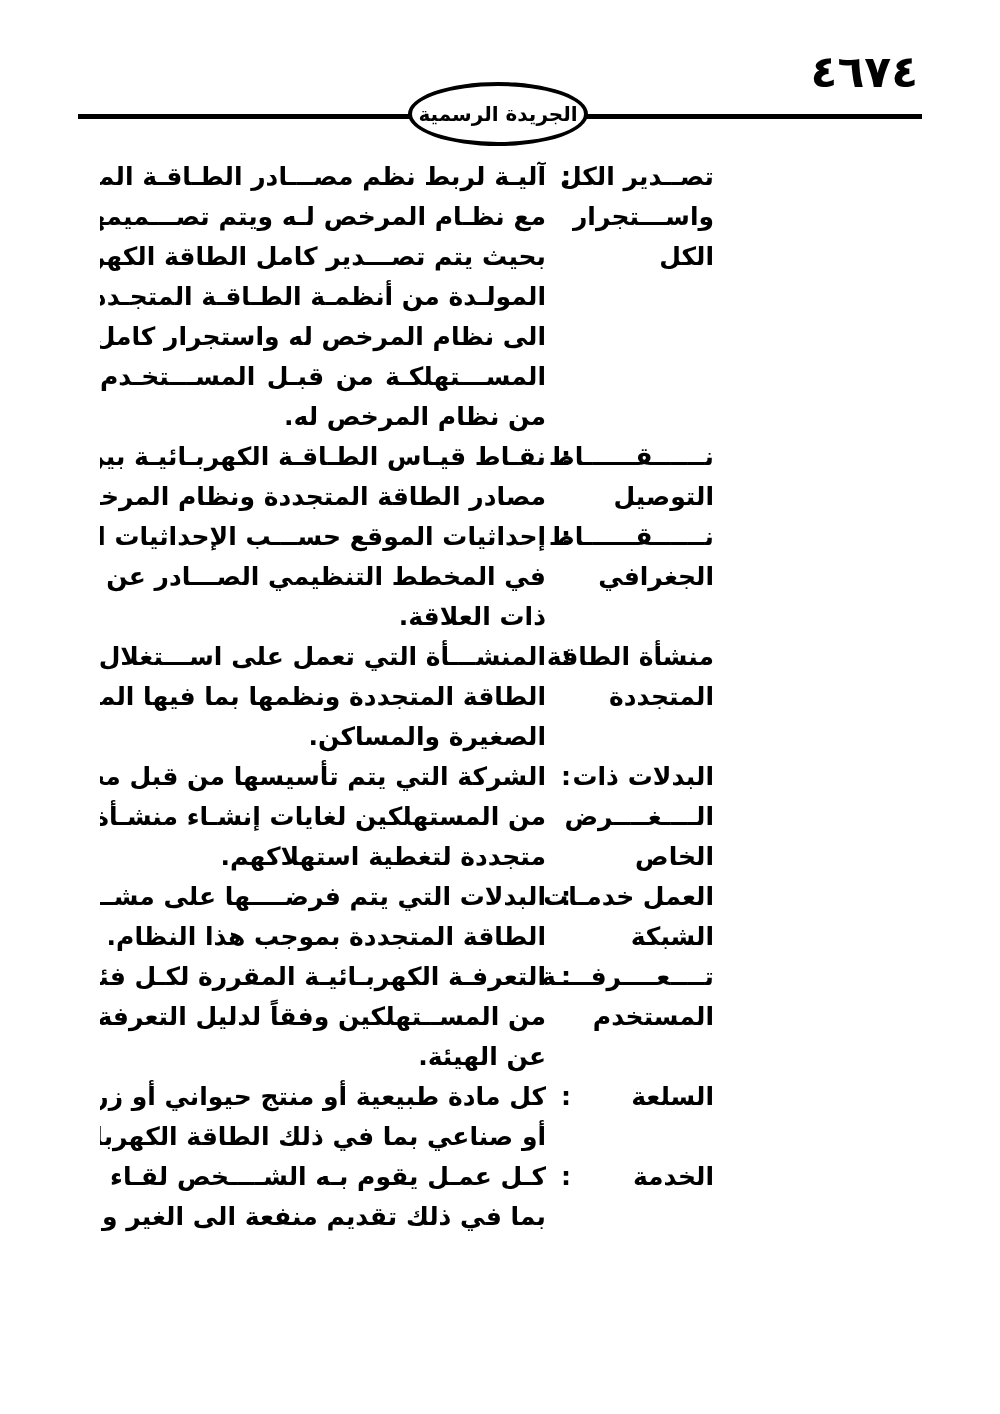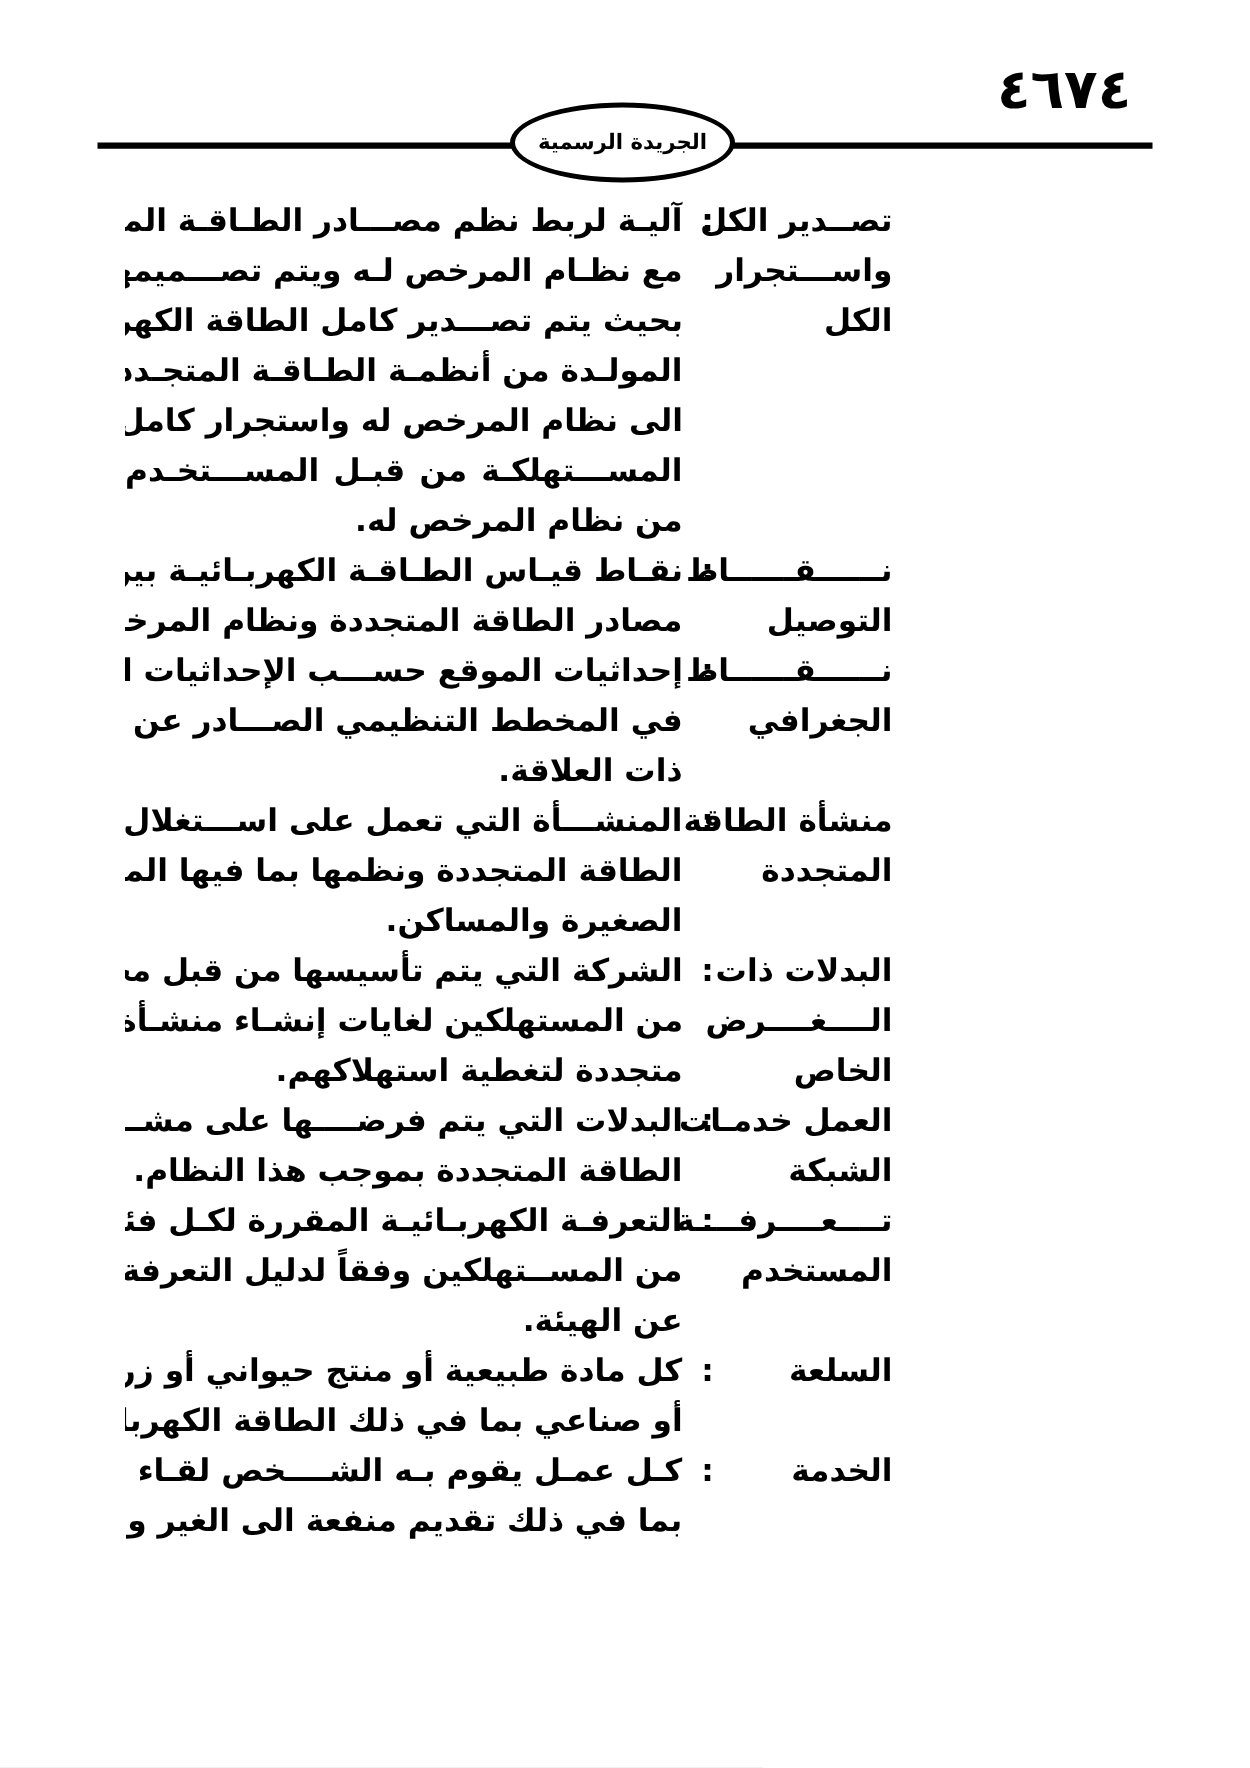--- a/index.html
+++ b/index.html
@@ -8,41 +8,41 @@
     width:1000px;height:1414px;
     margin:0 auto;
     background:#ffffff;
     font-family:"DejaVu Sans",sans-serif;
     font-weight:bold;
     color:#000;
     overflow:hidden;
   }
   
   .page-number{
-    position:absolute;top:48px;right:95px;
+    position:absolute;top:48px;right:82px;
     font-size:44px;line-height:1.1;
     direction:rtl;
     letter-spacing:4px;
   }
   .header-rule{
     position:absolute;top:114px;left:78px;
     width:844px;height:5px;background:#000;
   }
   .gazette-seal{
     position:absolute;top:82px;left:408px;
     width:180px;height:64px;
     background:#fff;
     border:4px solid #000;
     border-radius:50%;
     display:flex;align-items:center;justify-content:center;
     z-index:2;
     box-sizing:border-box;
   }
   .gazette-seal span{
-    font-size:17px;direction:rtl;white-space:nowrap;
+    font-size:20px;direction:rtl;white-space:nowrap;
   }
   
   .defs{
     position:absolute;top:157px;left:98px;
     width:616px;
     direction:rtl;
   }
   .entry{
     display:flex;
     align-items:flex-start;

